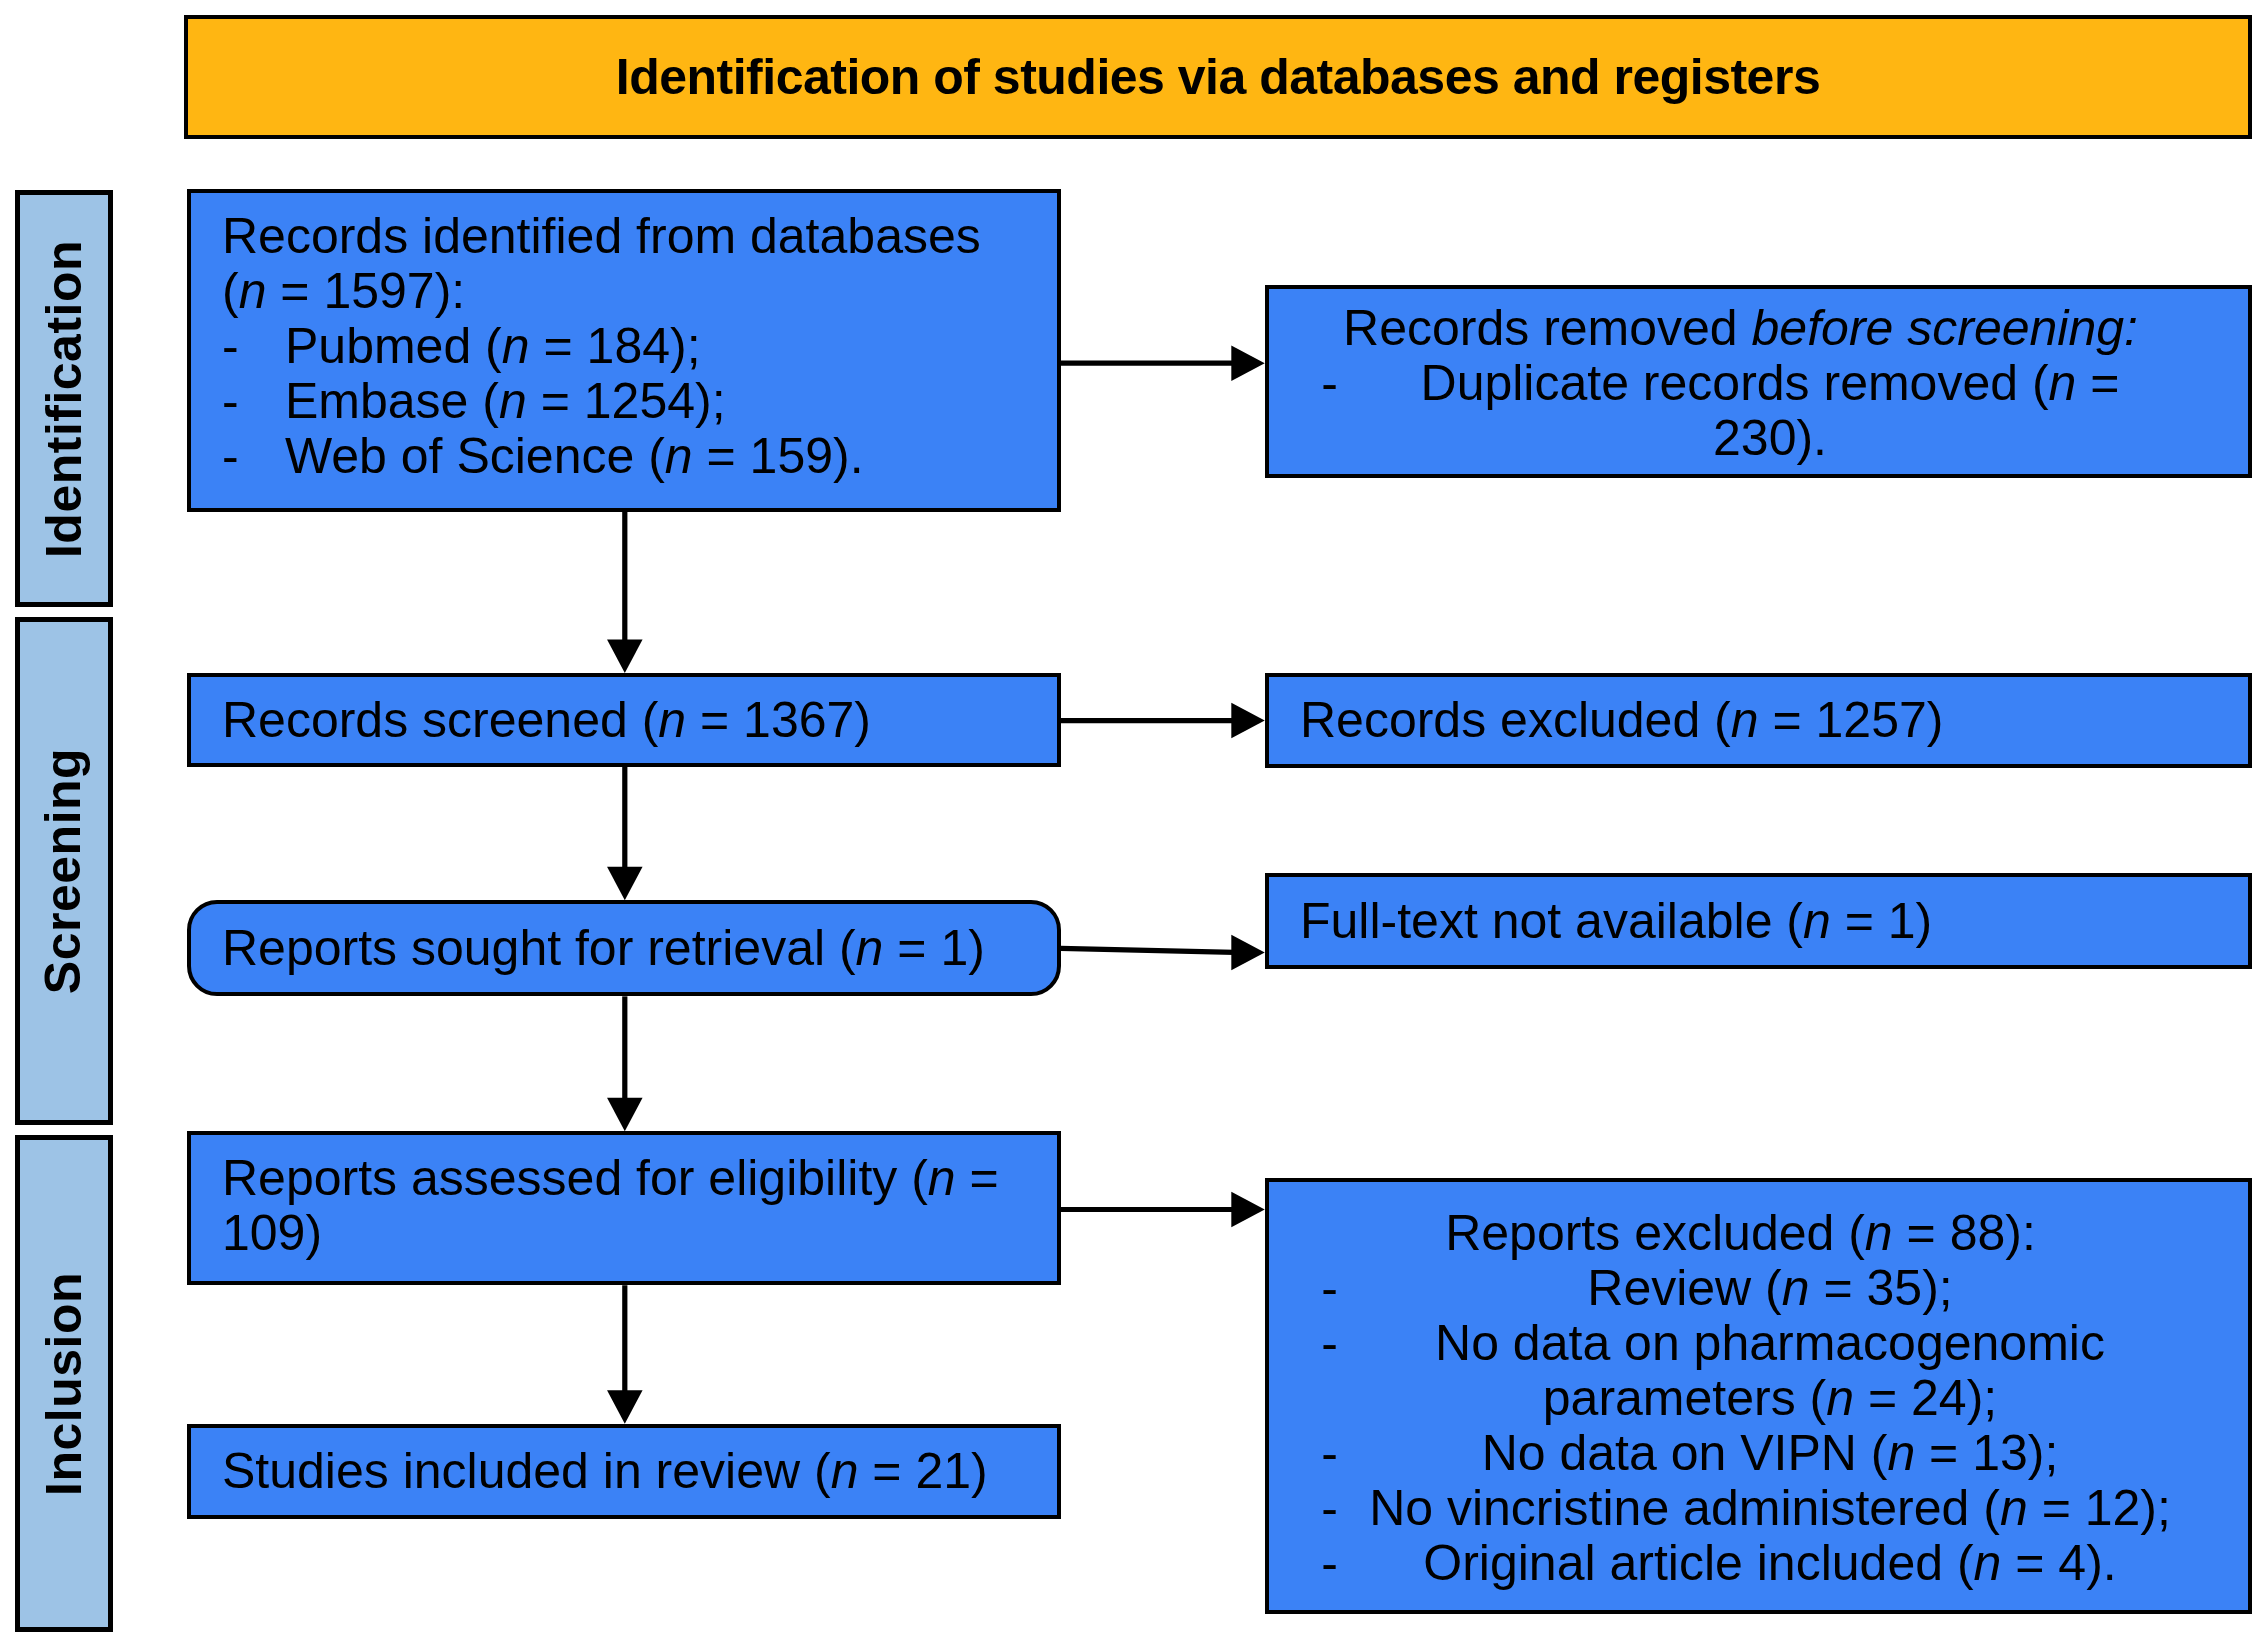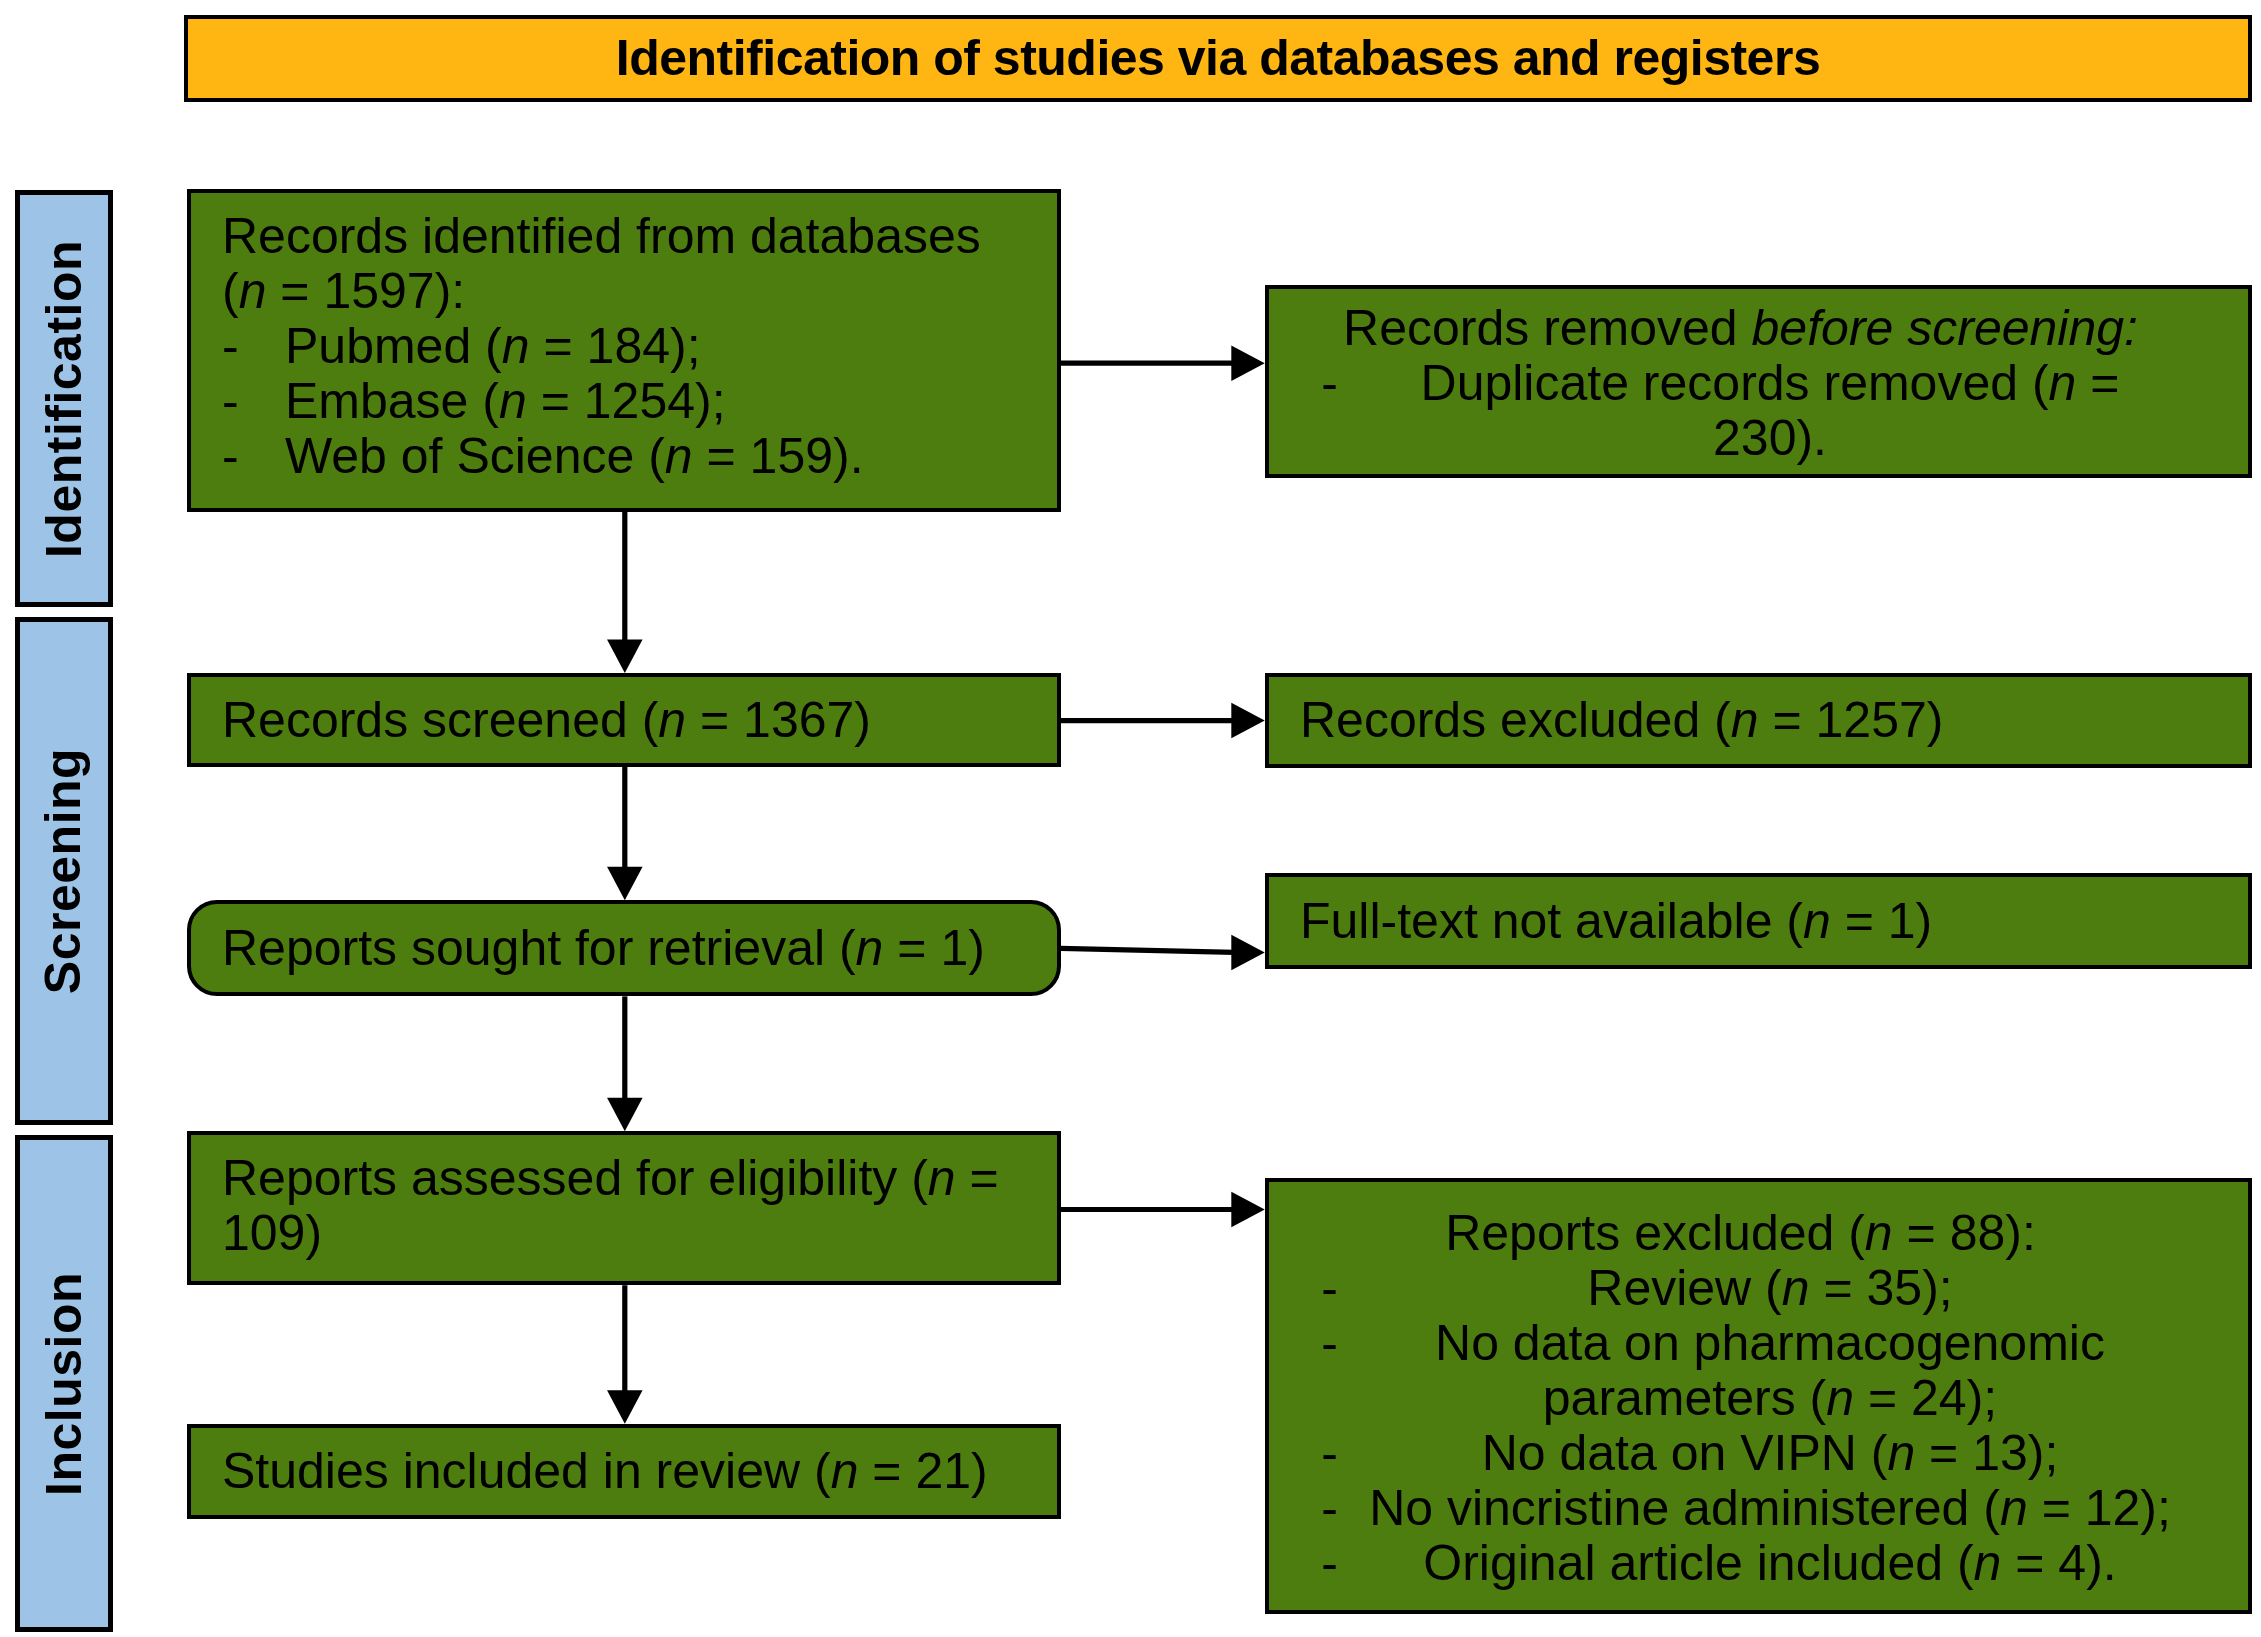--- a/index.html
+++ b/index.html
@@ -12,21 +12,21 @@
     width: 2261px;
     height: 1638px;
     background: #ffffff;
     font-family: "Liberation Sans", sans-serif;
     color: #000000;
     overflow: hidden;
   }
   .banner {
     position: absolute;
     left: 184px; top: 14.6px;
-    width: 2068px; height: 87px;
+    width: 2068px; height: 124px;
     background: var(--banner_bg, #FFB612);
     border: 4.2px solid var(--box_border, #000);
     box-sizing: border-box;
     display: flex;
     align-items: center;
     justify-content: center;
   }
   .banner-title {
     font-size: 50px;
     font-weight: bold;
@@ -50,21 +50,21 @@
     font-size: 50px;
     font-weight: bold;
     letter-spacing: 0.5px;
   }
   .stage-identification { top: 190px;  height: 417px; }
   .stage-screening      { top: 617px; height: 508px; }
   .stage-inclusion      { top: 1135px; height: 497px; }
 
   .box {
     position: absolute;
-    background: #4d7c0f;
+    background: #3b82f6;
     border: 4.2px solid var(--box_border, #000);
     box-sizing: border-box;
     font-size: 50px;
     line-height: 55px;
   }
   .main-col { left: 187px; width: 874px; }
   .right-col { left: 1265px; width: 987px; text-align: center; }
 
   .box-records-identified { top: 189px;  height: 323px; padding: 15.7px 4.2px 0 31px; }
   .box-records-screened   { top: 673px; height: 94px; }

